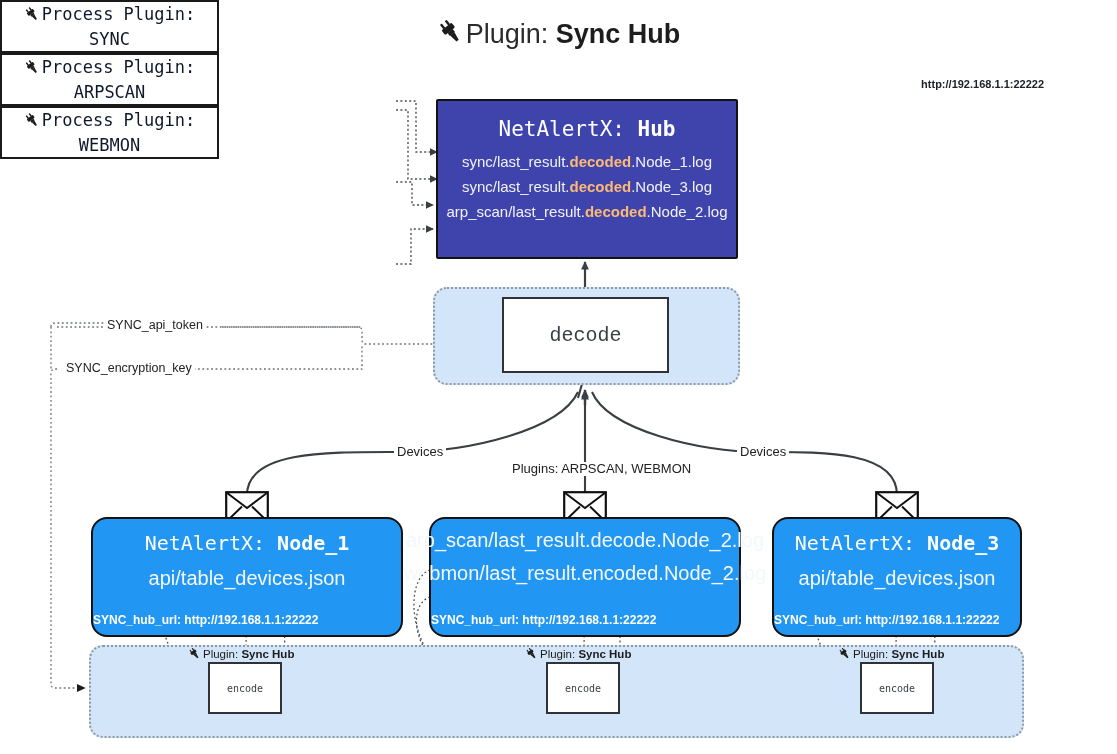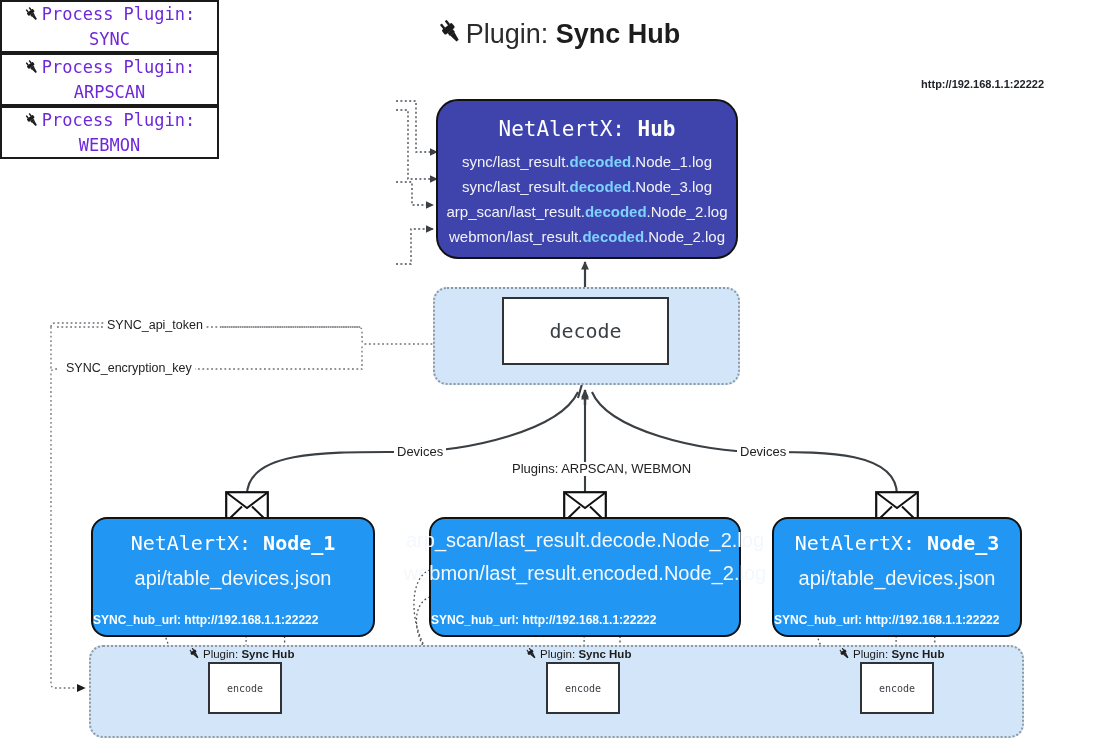--- a/index.html
+++ b/index.html
@@ -40,21 +40,21 @@
     transform: translateY(2px);
     margin-right: 2px;
   }
 
   
   .proc-box {
     border: 2px solid #1a1a1a;
     background: #ffffff;
     font-family: "DejaVu Sans Mono", "Liberation Mono", monospace;
     font-size: 17px;
-    color: #6d28d9;
+    color: #0f172a;
     display: flex;
     flex-direction: column;
     align-items: center;
     justify-content: center;
     line-height: 1.45;
     text-align: center;
   }
   .proc-box .ln1 { white-space: nowrap; }
   .proc-box .ln2 { white-space: nowrap; }
 
@@ -62,42 +62,42 @@
   #hub-url {
     position: absolute;
     font-size: 11px;
     font-weight: 700;
     color: #20232a;
     white-space: nowrap;
   }
   .hub-box {
     background: #3f44ad;
     border: 2px solid #121212;
-    border-radius: 22px;
+    border-radius: 2px;
     color: #ffffff;
     padding-top: 8px;
   }
   .hub-title {
     text-align: center;
     font-family: "DejaVu Sans Mono", "Liberation Mono", monospace;
     font-size: 21px;
     white-space: nowrap;
     margin-top: 8px;
     margin-bottom: 8px;
   }
   .hub-title .b { font-weight: 700; }
   .hub-line {
     font-size: 15px;
     color: #f2f2f4;
     white-space: nowrap;
     text-align: center;
     line-height: 1.0;
     padding: 5px 0;
   }
-  .hub-line b { color: #7dd3fc; font-weight: 700; }
+  .hub-line b { color: #fdba74; font-weight: 700; }
 
   
   .lb-zone {
     position: absolute;
     background: #d3e5f8;
     border: 2px dotted #8d9aa6;
     border-radius: 14px;
   }
 
   
@@ -312,27 +312,24 @@
     </div>
     <div class="hub-line">
       <span>sync/last_result.</span><b>decoded</b><span>.Node_1.log</span>
     </div>
     <div class="hub-line">
       <span>sync/last_result.</span><b>decoded</b><span>.Node_3.log</span>
     </div>
     <div class="hub-line">
       <span>arp_scan/last_result.</span><b>decoded</b><span>.Node_2.log</span>
     </div>
-    <div class="hub-line">
-      <span>webmon/last_result.</span><b>decoded</b><span>.Node_2.log</span>
-    </div>
   </div>
 
   <div class="lb-zone" style="left:433px; top:287px; width:307px; height:98px;"></div>
-  <div class="codebox" id="decode-box" style="left:502px; top:297px; width:167px; height:68px;">decode</div>
+  <div class="codebox" id="decode-box" style="left:502px; top:297px; width:167px; height:76px;font-family:Liberation Mono, monospace;">decode</div>
 
   <div class="edge-label" style="left:104px; top:318px;">SYNC_api_token</div>
   <div class="edge-label" style="left:63px; top:361px;">SYNC_encryption_key</div>
 
   <div class="edge-label big" style="left:394px; top:445px;">Devices</div>
   <div class="edge-label big" style="left:737px; top:445px;">Devices</div>
   <div class="edge-label big" style="left:509px; top:462px;">Plugins: ARPSCAN, WEBMON</div>
 
   <div class="envelope" style="left:225px; top:491px;">
     <svg width="44" height="32" viewBox="0 0 44 32">
@@ -349,21 +346,21 @@
     </svg>
   </div>
   <div class="envelope" style="left:875px; top:491px;">
     <svg width="44" height="32" viewBox="0 0 44 32">
       <rect x="1.2" y="1.2" width="41.6" height="29.6" fill="#ffffff" stroke="#111" stroke-width="2.2"></rect>
       <path d="M1.8,1.8 L22,17 L42.2,1.8" fill="none" stroke="#111" stroke-width="2"></path>
       <path d="M1.8,30.2 L17,15.5 M42.2,30.2 L27,15.5" fill="none" stroke="#111" stroke-width="2"></path>
     </svg>
   </div>
 
-  <div class="nx-card" style="left:91px; top:517px; width:284px; height:120px;">
+  <div class="nx-card" style="left:91px; top:517px; width:312px; height:120px;">
     <div class="nx-title">
       <span>NetAlertX:</span>
       <span class="b">Node_1</span>
     </div>
     <div class="nx-line">api/table_devices.json</div>
     <div class="nx-foot">SYNC_hub_url: http://192.168.1.1:22222</div>
   </div>
 
   <div class="nx-card" style="left:429px; top:517px; width:312px; height:120px;">
     <div class="nx-line" style="margin-top:10px;">arp_scan/last_result.decode.Node_2.log</div>

